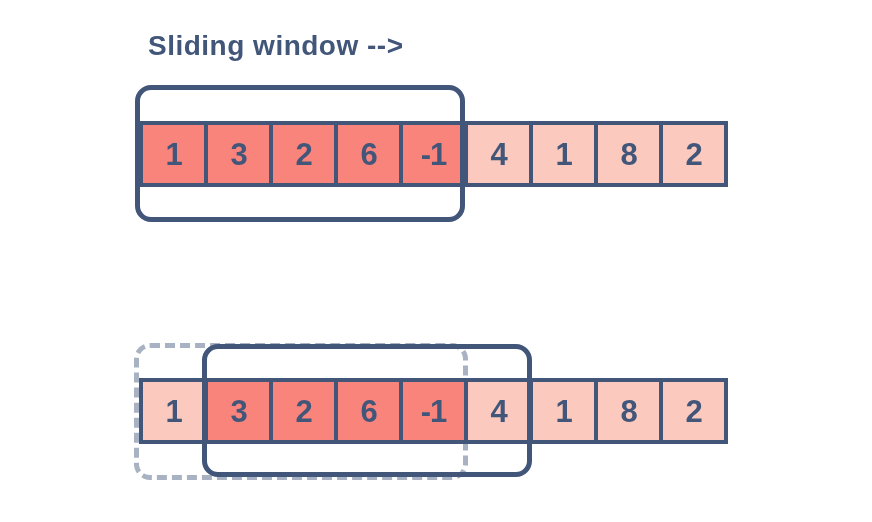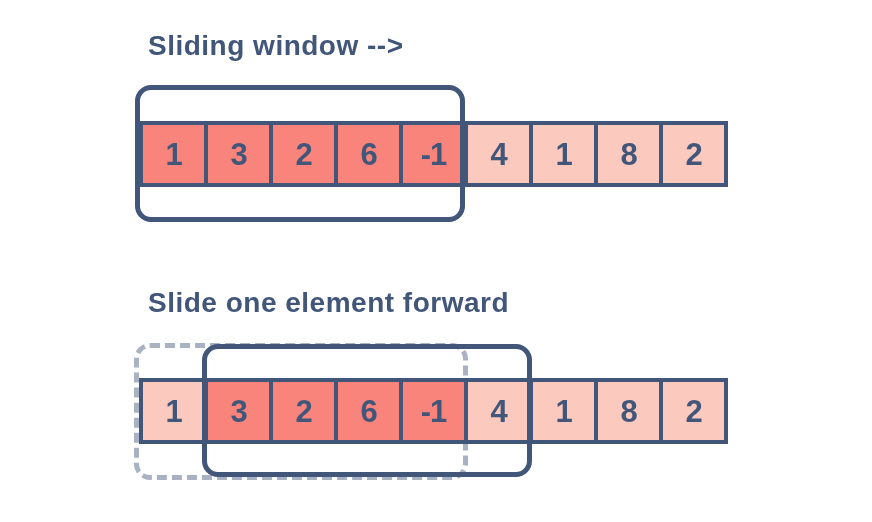--- a/index.html
+++ b/index.html
@@ -67,21 +67,20 @@
         <span>1</span>
       </div>
       <div class="cell cell-cool">
         <span>8</span>
       </div>
       <div class="cell cell-cool">
         <span>2</span>
       </div>
     </div>
 
-  <div class="title" id="title-bottom">Slide one element forward</div>
 
   <div class="win dashed" id="win-old"></div>
 
   <div class="win solid" id="win-new"></div>
 
   <div class="cells" id="row-bottom">
       <div class="cell cell-cool">
         <span>1</span>
       </div>
       <div class="cell cell-hot">

